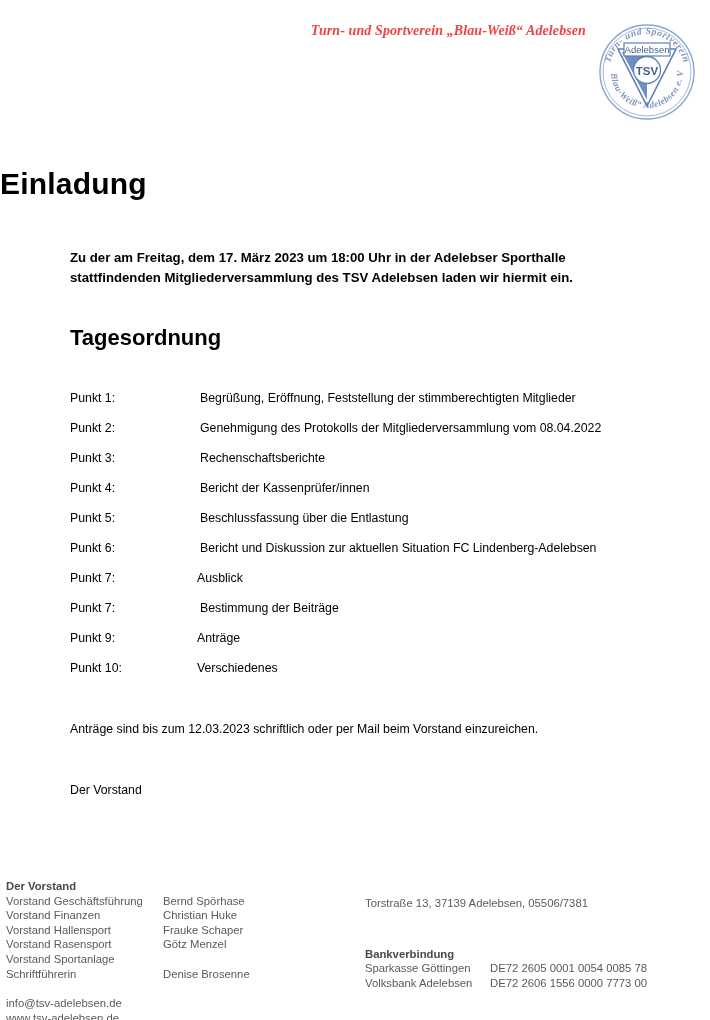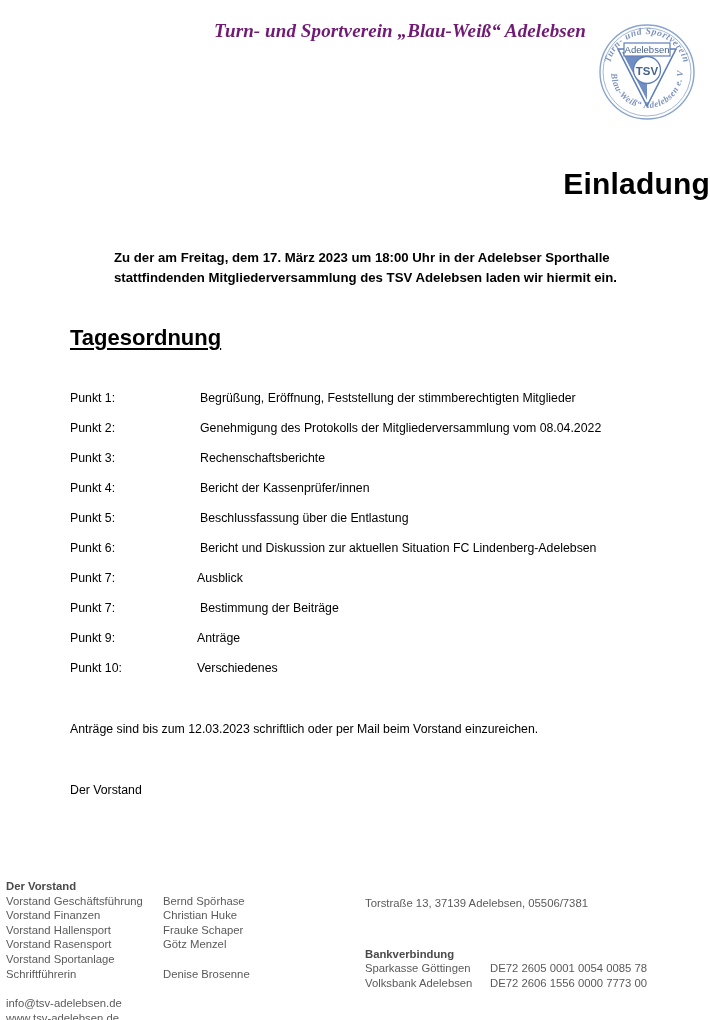--- a/index.html
+++ b/index.html
@@ -33,69 +33,67 @@
   }
   .letterhead-text {
     position: absolute;
     left: 150px;
     top: 6px;
     width: 436px;
     text-align: right;
     font-family: "Liberation Serif", serif;
     font-weight: bold;
     font-style: italic;
-    font-size: 19px;
+    font-size: 14px;
     line-height: 25px;
-    color: #701a75;
+    color: #ef4444;
     letter-spacing: 0.1px;
   }
   .letterhead-line2 { display: block; }
 
   .logo-wrap {
     position: absolute;
     left: 595px;
     top: 8px;
     width: 104px;
     height: 104px;
   }
   .logo-wrap svg { display: block; }
 
   
   .doc-title {
     position: absolute;
     top: 167px;
     left: 0;
     width: 710px;
-    text-align: right;
+    text-align: left;
     font-size: 30px;
     font-weight: bold;
     letter-spacing: 0.2px;
   }
 
   
   .intro {
     position: absolute;
     top: 248px;
     left: 70px;
     width: 570px;
     font-size: 13.2px;
     font-weight: bold;
     line-height: 19.5px;
-    margin-left: 44px;
   }
   .intro span { display: block; }
 
   
   .agenda-heading {
     position: absolute;
     top: 325px;
     left: 70px;
     font-size: 22px;
     font-weight: bold;
-    text-decoration: underline;
     text-underline-offset: 3px;
   }
 
   
   .agenda {
     position: absolute;
     top: 391px;
     left: 70px;
     width: 570px;
   }

